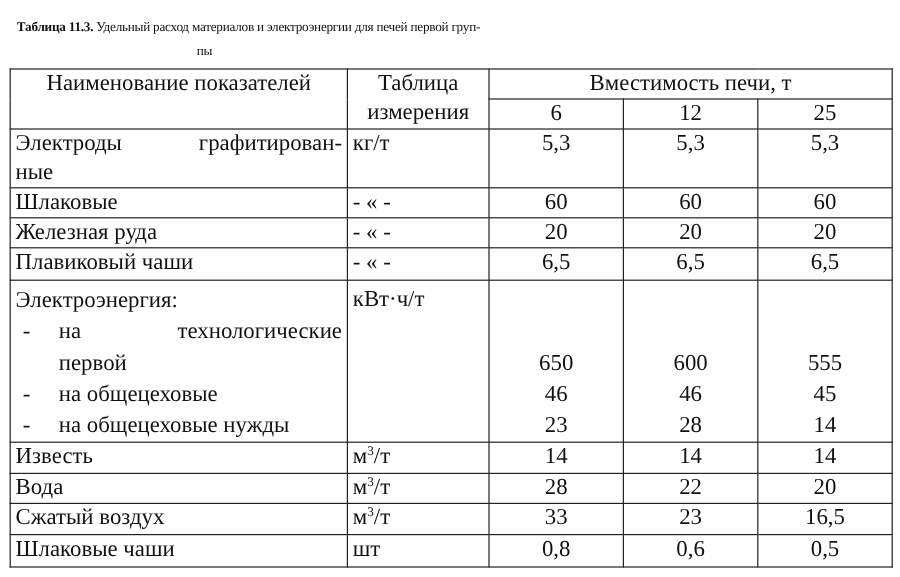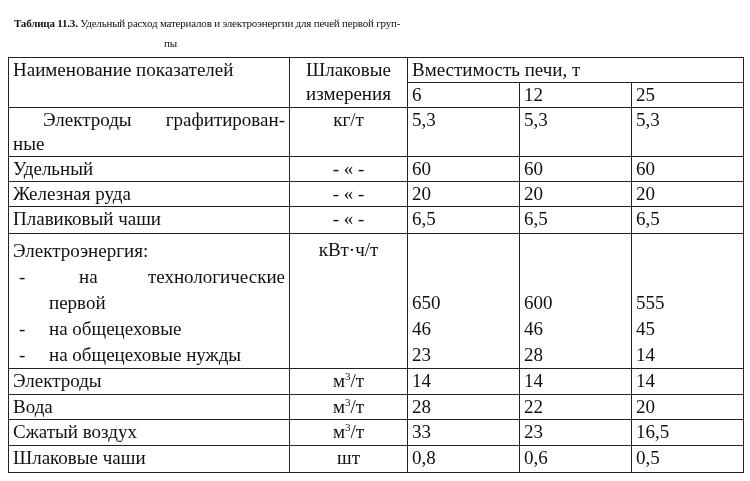--- a/index.html
+++ b/index.html
@@ -6,43 +6,43 @@
   body { width: 750px; height: 481px; position: relative; overflow: hidden;
          font-family: "Liberation Serif", serif; color: #111; }
   .caption { position: absolute; left: 14px; top: 12px; width: 730px;
              font-size: 11px; line-height: 22px; letter-spacing: -0.2px; }
   .caption b { font-weight: bold; }
   .caption .cont { display: block; padding-left: 150px; line-height: 18px; font-family: Liberation Serif, serif; }
   table { position: absolute; left: 8px; top: 57px; border-collapse: collapse;
           font-size: 19px; table-layout: fixed; }
   td { border: 1.5px solid #222; padding: 0 4px; vertical-align: top; line-height: 24px; }
   .c1 { width: 272px; text-align: left; }
-  .c2 { width: 109px; text-align: center; }
-  .cv { width: 103px; text-align: left; }
-  .just { text-align: justify; text-align-last: justify; display: block; margin-left: 30px; }
+  .c2 { width: 109px; text-align: left; }
+  .cv { width: 103px; text-align: center; }
+  .just { text-align: justify; text-align-last: justify; display: block; }
   .sub { display: flex; }
   .sub .dash { width: 30px; padding-left: 6px; }
   .ind { padding-left: 36px; display: block; }
   sup { font-size: 11px; vertical-align: top; line-height: 14px; }
-  .hdr td { }
+  .hdr td { text-align: center; }
 </style>
 </head>
 <body>
 
 <div class="caption">
   <b>Таблица 11.3.</b><span> Удельный расход материалов и электроэнергии для печей первой груп-</span>
   <span class="cont">пы</span>
 </div>
 
 <table>
   <tbody>
       <tr class="hdr" style="height:23px">
     <td class="c1" rowspan="2">Наименование показателей</td>
     <td class="c2" rowspan="2">
-      <span>Шлаковые</span><br>
+      <span>Таблица</span><br>
       <span>измерения</span>
     </td>
     <td colspan="3">Вместимость печи, т</td>
   </tr>
   <tr class="hdr" style="height:25px">
     <td class="cv">6</td>
     <td class="cv">12</td>
     <td class="cv">25</td>
   </tr>
 
@@ -51,21 +51,21 @@
       <span class="just">Электроды графитирован-</span>
       <span>ные</span>
     </td>
     <td class="c2">кг/т</td>
     <td class="cv">5,3</td>
     <td class="cv">5,3</td>
     <td class="cv">5,3</td>
   </tr>
 
   <tr style="height:24px">
-    <td class="c1">Удельный</td>
+    <td class="c1">Шлаковые</td>
     <td class="c2">- « -</td>
     <td class="cv">60</td>
     <td class="cv">60</td>
     <td class="cv">60</td>
   </tr>
 
   <tr style="height:24px">
     <td class="c1">Железная руда</td>
     <td class="c2">- « -</td>
     <td class="cv">20</td>
@@ -110,21 +110,21 @@
       <div style="line-height:26px">28</div>
     </td>
     <td class="cv" style="padding-top:56px">
       <div style="line-height:26px">555</div>
       <div style="line-height:26px">45</div>
       <div style="line-height:26px">14</div>
     </td>
   </tr>
 
   <tr style="height:26px">
-    <td class="c1">Электроды</td>
+    <td class="c1">Известь</td>
     <td class="c2"><span>м</span><sup>3</sup><span>/т</span></td>
     <td class="cv">14</td>
     <td class="cv">14</td>
     <td class="cv">14</td>
   </tr>
 
   <tr style="height:25px">
     <td class="c1">Вода</td>
     <td class="c2"><span>м</span><sup>3</sup><span>/т</span></td>
     <td class="cv">28</td>

